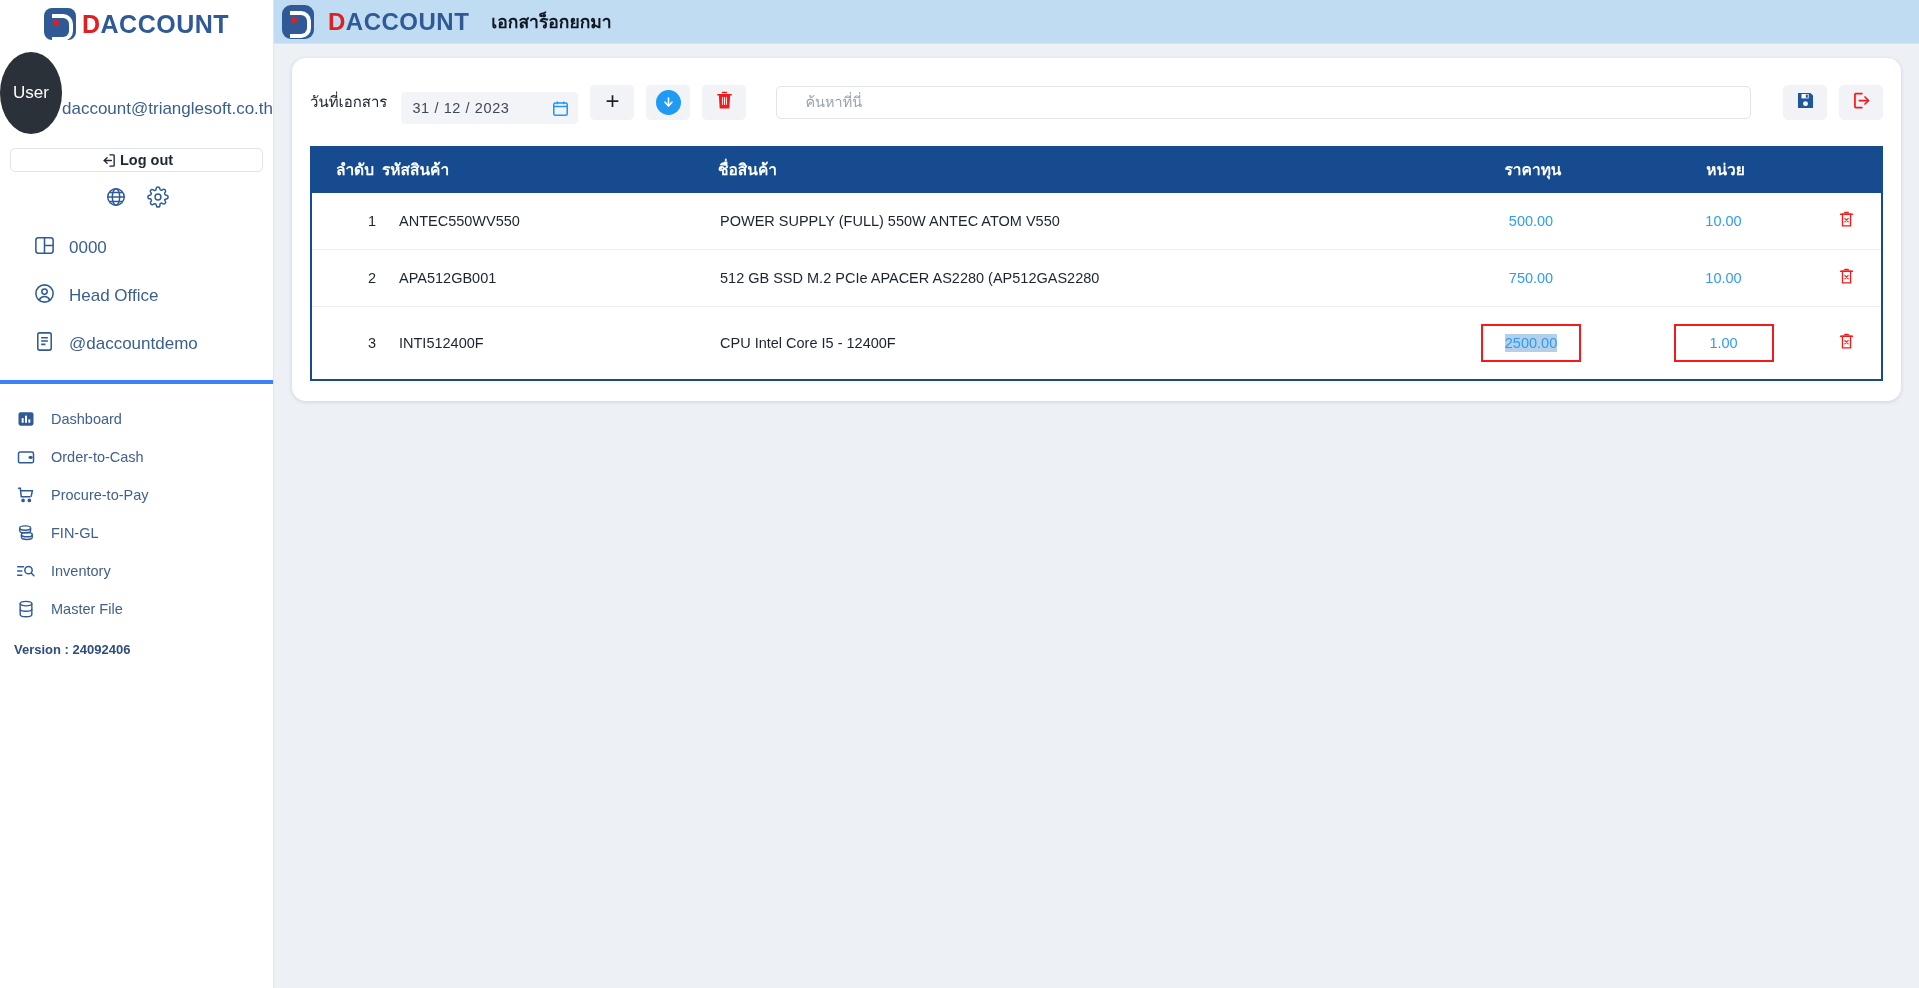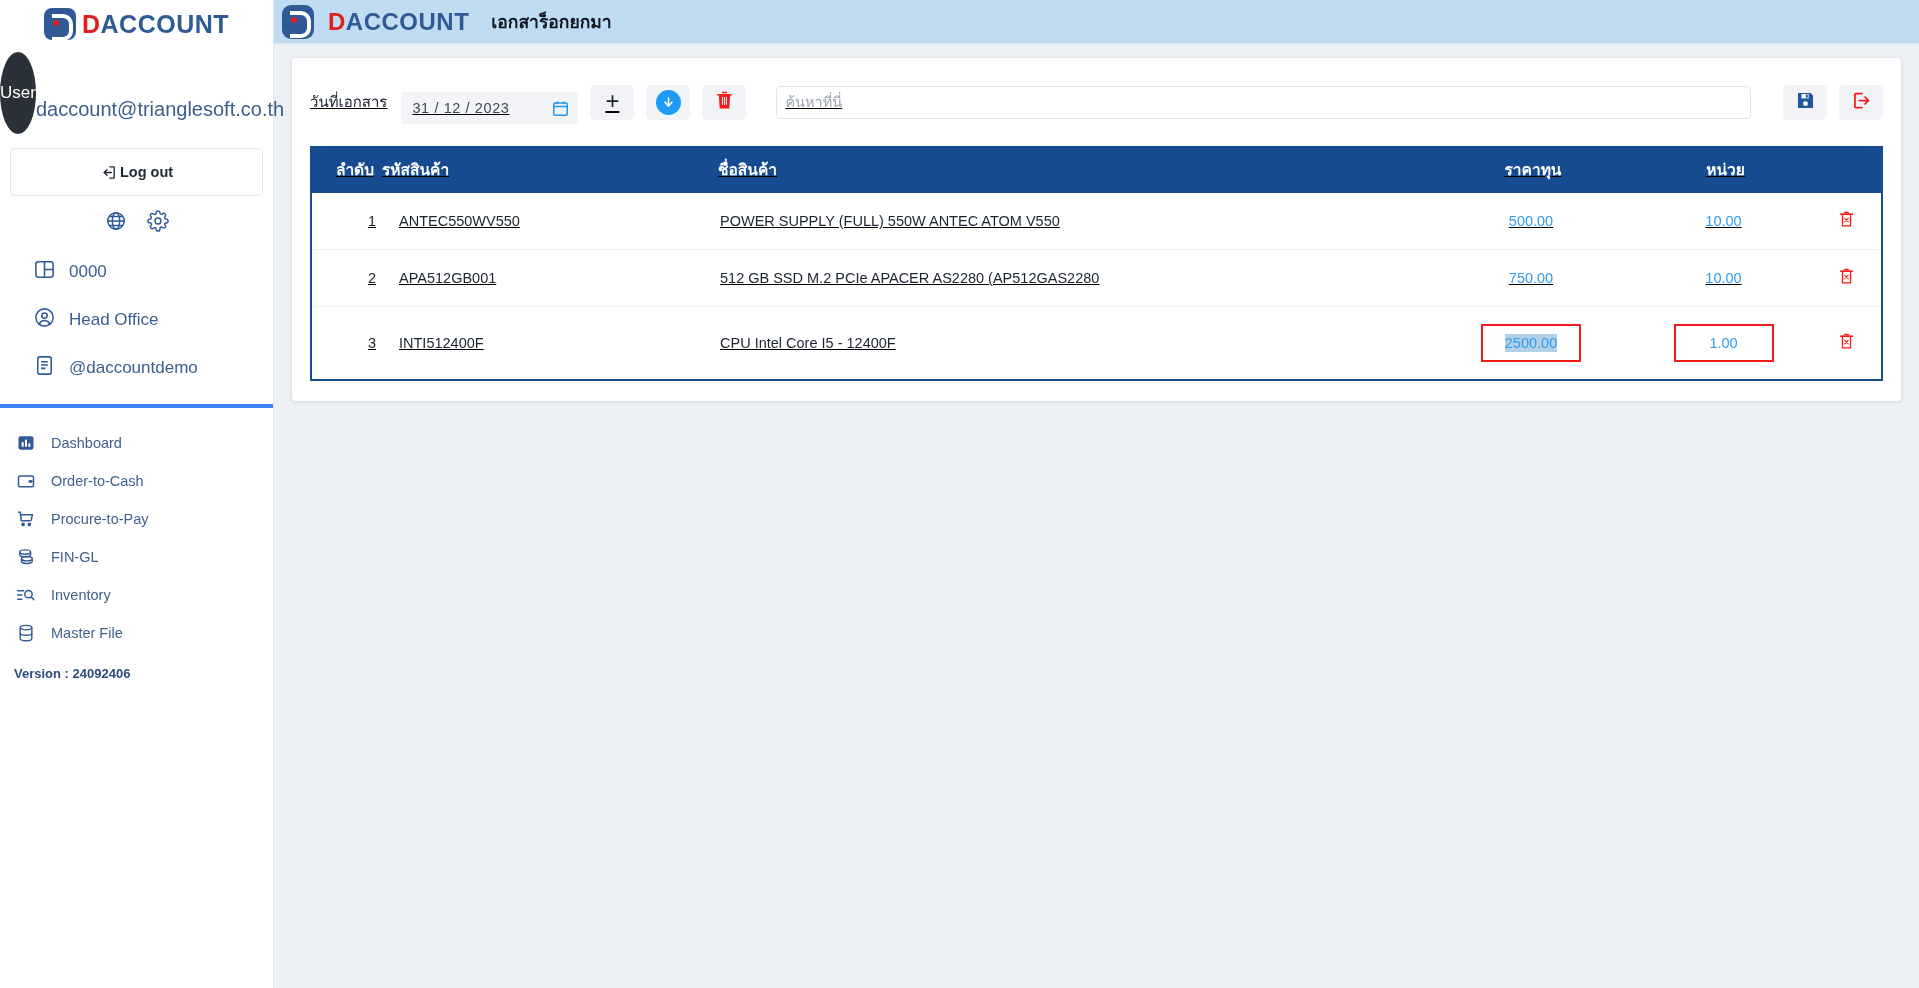--- a/index.html
+++ b/index.html
@@ -50,26 +50,26 @@
   .brand-word .d { color: #e02020; }
 
   .avatar-wrap { display:flex; flex-direction:row; align-items:center; padding-top: 8px;}
   .avatar {
     width: 82px; height: 82px; border-radius: 50%;
     background: #2b3138;
     color: #ffffff; font-size: 17px;
     display: flex; align-items: center; justify-content: center;
   }
   .user-email {
-    margin-top: 32px; font-size: 20px; color: #3a5f8f;
+    margin-top: 32px; font-size: 17px; color: #3a5f8f;
     text-align: right;
   }
   .logout-btn {
     margin: 14px 10px 0 10px;
-    height: 48px;
+    height: 24px;
     border: 1px solid #e1e4ea; border-radius: 5px;
     background: #ffffff;
     display: flex; align-items: center; justify-content: center;
     gap: 3px;
     font-size: 14.5px; font-weight: 700; color: #1d2735;
     cursor: pointer;
   }
   .logout-btn svg { display:block; }
 
   .icon-row {
@@ -109,24 +109,23 @@
   .topbar .brand-mark { width: 34px; height: 34px; border-radius: 9px; }
   .topbar .brand-word { font-size: 24px; }
   .page-title {
     margin-left: 14px;
     font-size: 17.5px; font-weight: 700; color: #111821;
   }
 
   .card {
     margin: 14px 18px 0 18px;
     background: #ffffff;
-    border-radius: 4px;
+    border-radius: 14px;
     box-shadow: 0 1px 4px rgba(28,45,75,.14);
     padding: 22px 18px 20px 18px;
-    text-decoration: underline;
   }
 
   .toolbar { display: flex; align-items: center; gap: 12px; }
   .date-label { font-size: 15px; color: #1b2430; margin-right: 2px; }
   .date-field {
     width: 177px; height: 32px;
     background: #f2f4f8;
     border: none; border-radius: 4px;
     display: flex; align-items: center;
     padding: 0 8px 0 11px;
@@ -149,21 +148,21 @@
   .dl-circle {
     width: 25px; height: 25px; border-radius: 50%;
     background: #1f9af5;
     display: flex; align-items: center; justify-content: center;
   }
   .search-input {
     flex: 1;
     height: 33px;
     border: 1px solid #dfe3ea; border-radius: 5px;
     background: #ffffff;
-    padding: 0 8px;
+    padding: 0 28px;
     font-size: 14.5px; color: #99a2b0;
     font-family: "Liberation Sans", sans-serif;
     outline: none;
     margin-left: 18px;
     margin-right: 20px;
   }
   .search-input::placeholder { color: #9aa3b1; }
 
   
   .table-wrap { margin-top: 22px; }

